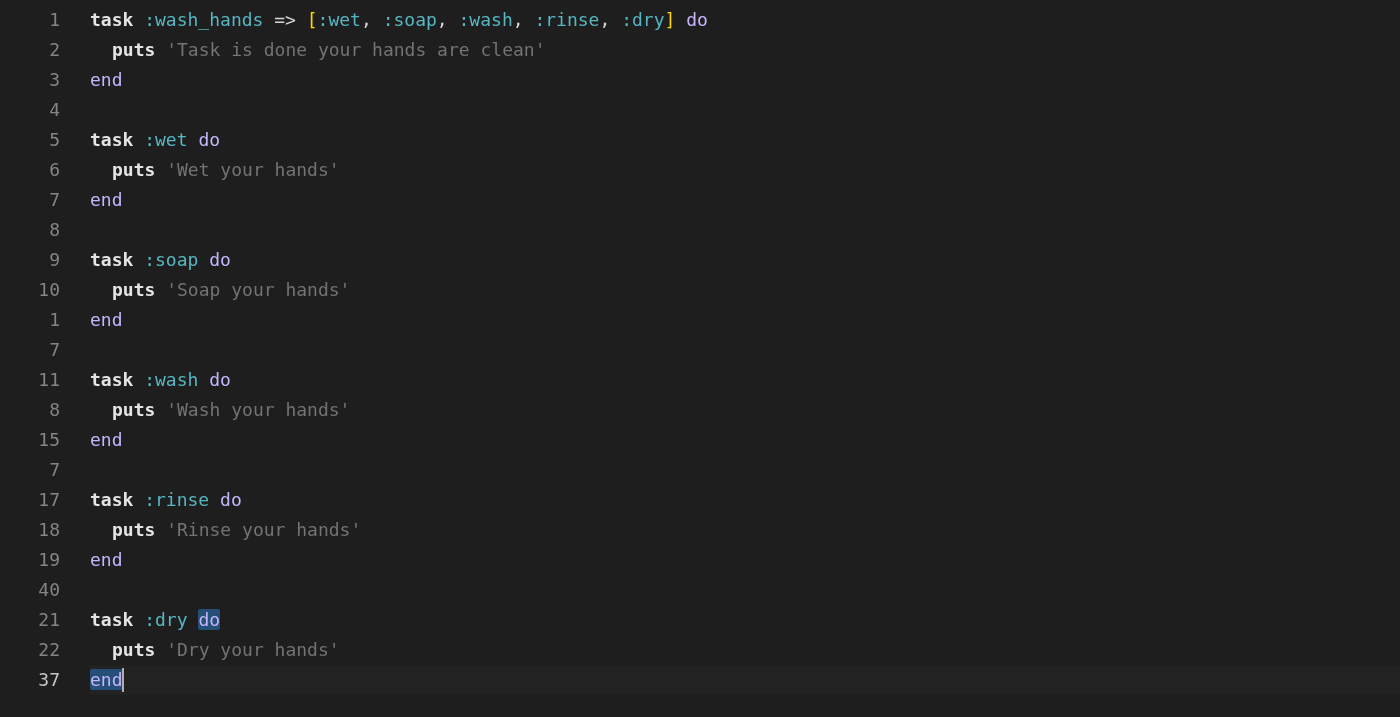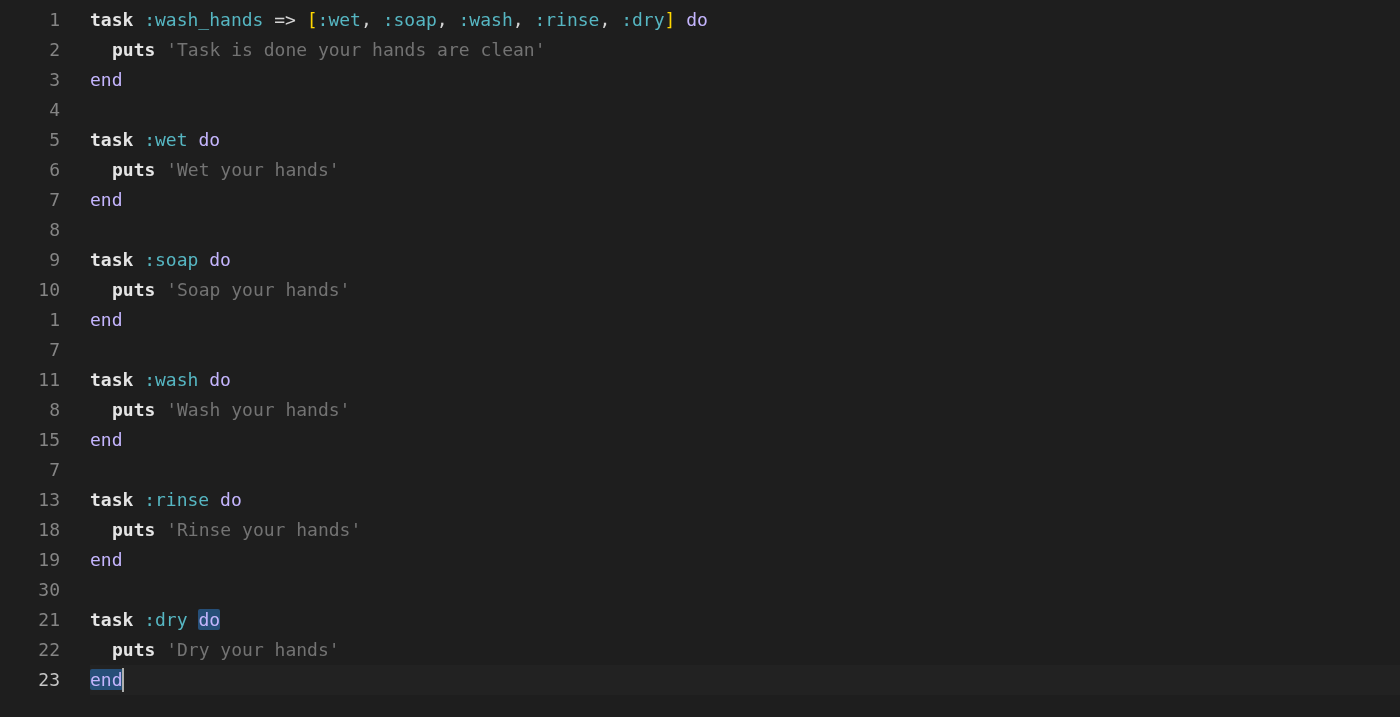--- a/index.html
+++ b/index.html
@@ -96,22 +96,22 @@
       <div class="ln">7</div>
       <div class="ln">8</div>
       <div class="ln">9</div>
       <div class="ln">10</div>
       <div class="ln">1</div>
       <div class="ln">7</div>
       <div class="ln">11</div>
       <div class="ln">8</div>
       <div class="ln">15</div>
       <div class="ln">7</div>
-      <div class="ln">13</div>
+      <div class="ln">17</div>
       <div class="ln">18</div>
       <div class="ln">19</div>
-      <div class="ln">30</div>
+      <div class="ln">40</div>
       <div class="ln">21</div>
       <div class="ln">22</div>
-      <div class="ln active">23</div>
+      <div class="ln active">37</div>
     </div>
   <div class="code"><div class="line"><span class="method">task </span><span class="sym">:wash_hands</span><span class="plain"> =&gt; </span><span class="bracket1">[</span><span class="sym">:wet</span><span class="plain">, </span><span class="sym">:soap</span><span class="plain">, </span><span class="sym">:wash</span><span class="plain">, </span><span class="sym">:rinse</span><span class="plain">, </span><span class="sym">:dry</span><span class="bracket1">]</span><span class="plain"> </span><span class="kw">do</span></div><div class="line"><span class="indent-pad"><span class="indent-guide"></span></span><span class="method">puts </span><span class="str">'Task is done your hands are clean'</span></div><div class="line"><span class="kw">end</span></div><div class="line"></div><div class="line"><span class="method">task </span><span class="sym">:wet</span><span class="plain"> </span><span class="kw">do</span></div><div class="line"><span class="indent-pad"><span class="indent-guide"></span></span><span class="method">puts </span><span class="str">'Wet your hands'</span></div><div class="line"><span class="kw">end</span></div><div class="line"></div><div class="line"><span class="method">task </span><span class="sym">:soap</span><span class="plain"> </span><span class="kw">do</span></div><div class="line"><span class="indent-pad"><span class="indent-guide"></span></span><span class="method">puts </span><span class="str">'Soap your hands'</span></div><div class="line"><span class="kw">end</span></div><div class="line"></div><div class="line"><span class="method">task </span><span class="sym">:wash</span><span class="plain"> </span><span class="kw">do</span></div><div class="line"><span class="indent-pad"><span class="indent-guide"></span></span><span class="method">puts </span><span class="str">'Wash your hands'</span></div><div class="line"><span class="kw">end</span></div><div class="line"></div><div class="line"><span class="method">task </span><span class="sym">:rinse</span><span class="plain"> </span><span class="kw">do</span></div><div class="line"><span class="indent-pad"><span class="indent-guide"></span></span><span class="method">puts </span><span class="str">'Rinse your hands'</span></div><div class="line"><span class="kw">end</span></div><div class="line"></div><div class="line"><span class="method">task </span><span class="sym">:dry</span><span class="plain"> </span><span class="kw highlight-word">do</span></div><div class="line"><span class="indent-pad"><span class="indent-guide"></span></span><span class="method">puts </span><span class="str">'Dry your hands'</span></div><div class="line current"><span class="kw highlight-word">end</span><span class="cursor"></span></div></div>
 </div>
 
 </body></html>

